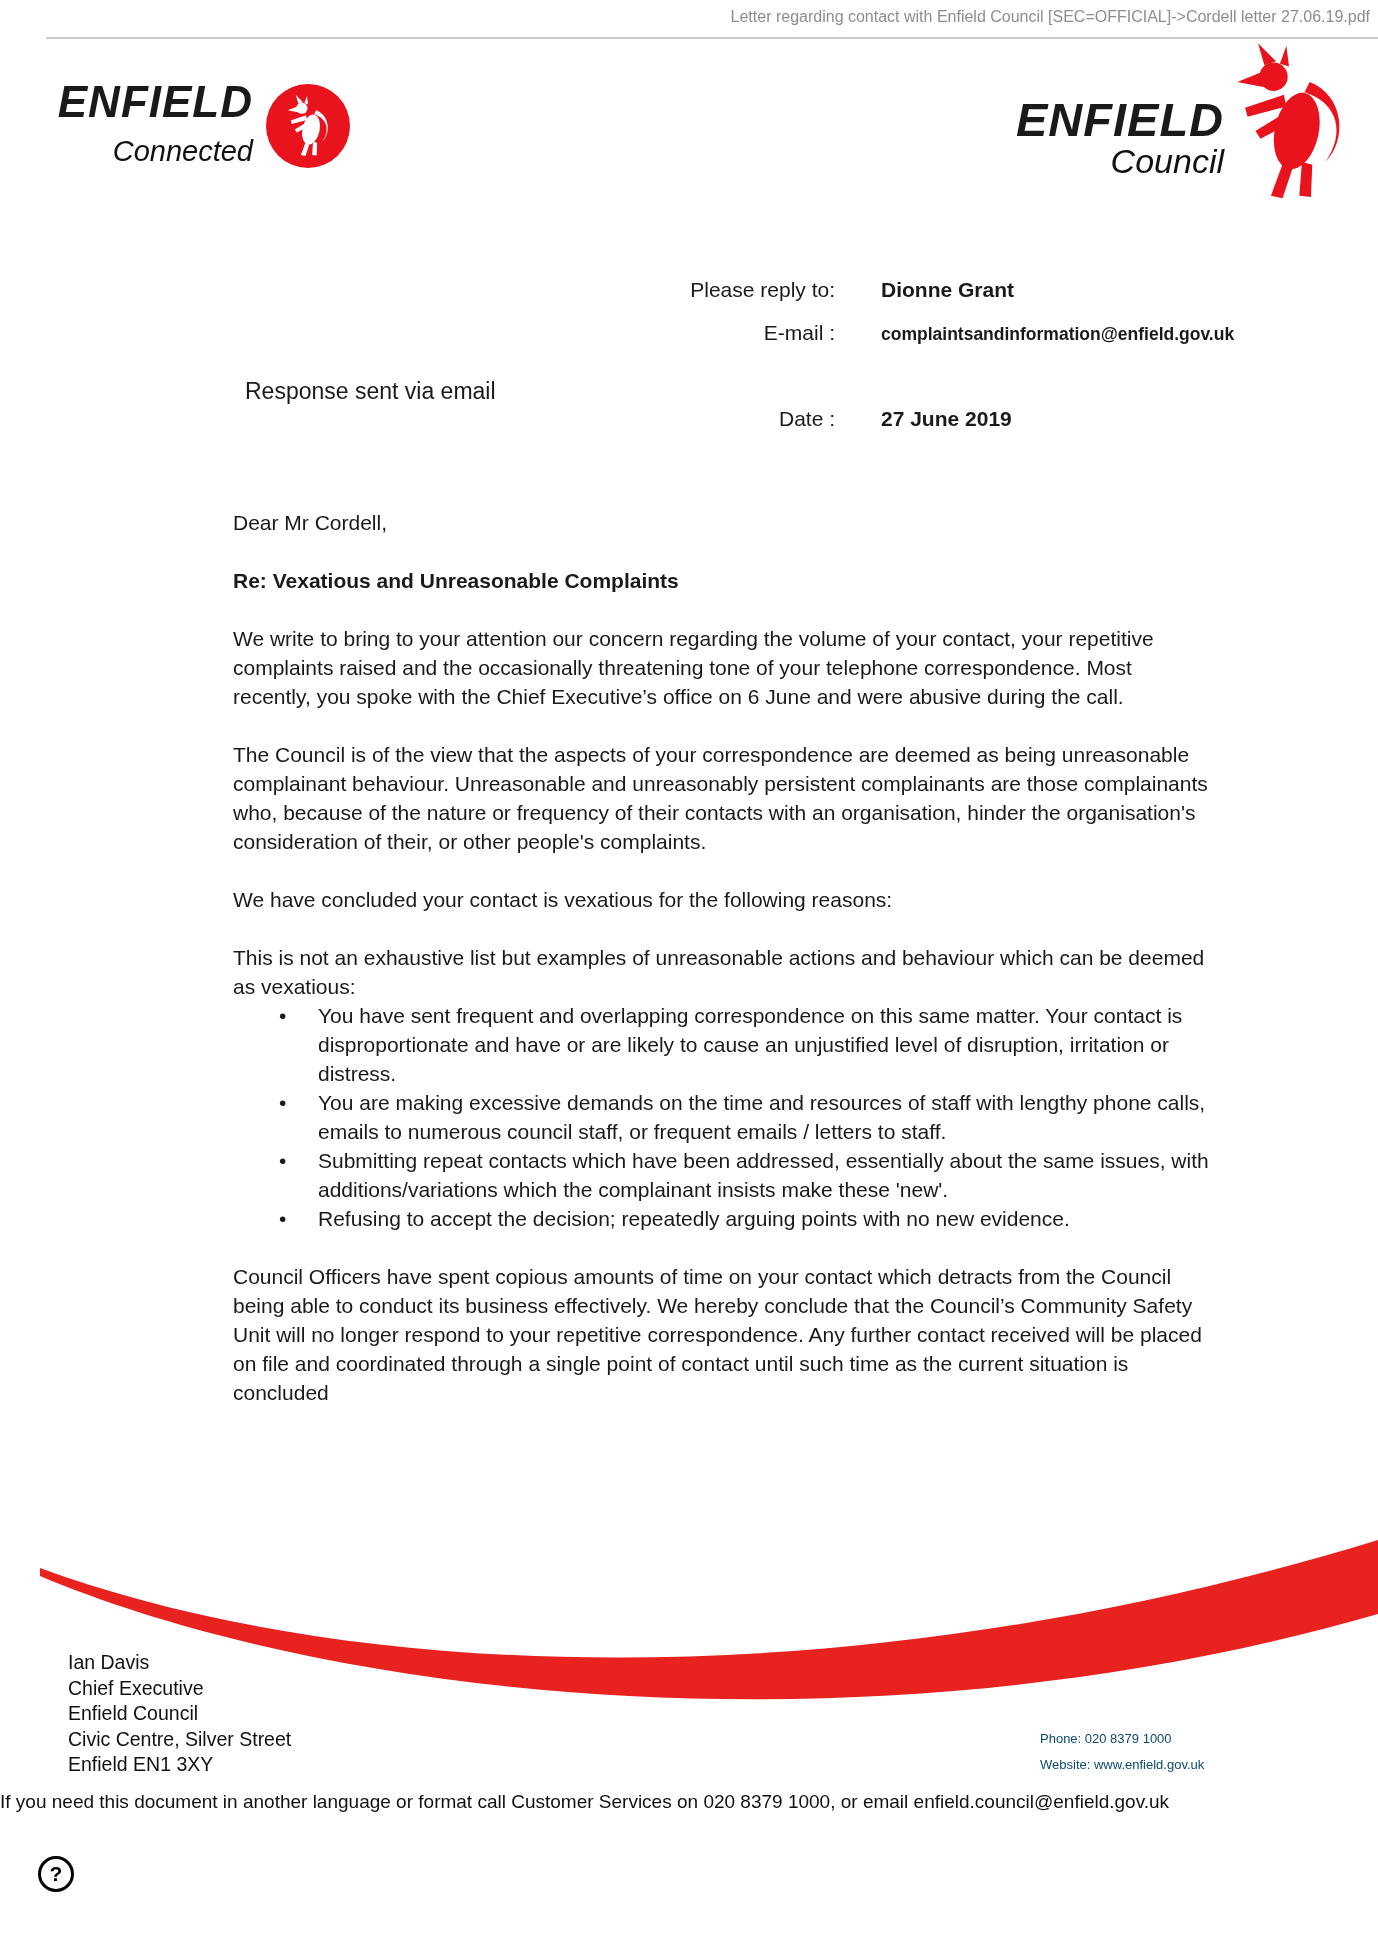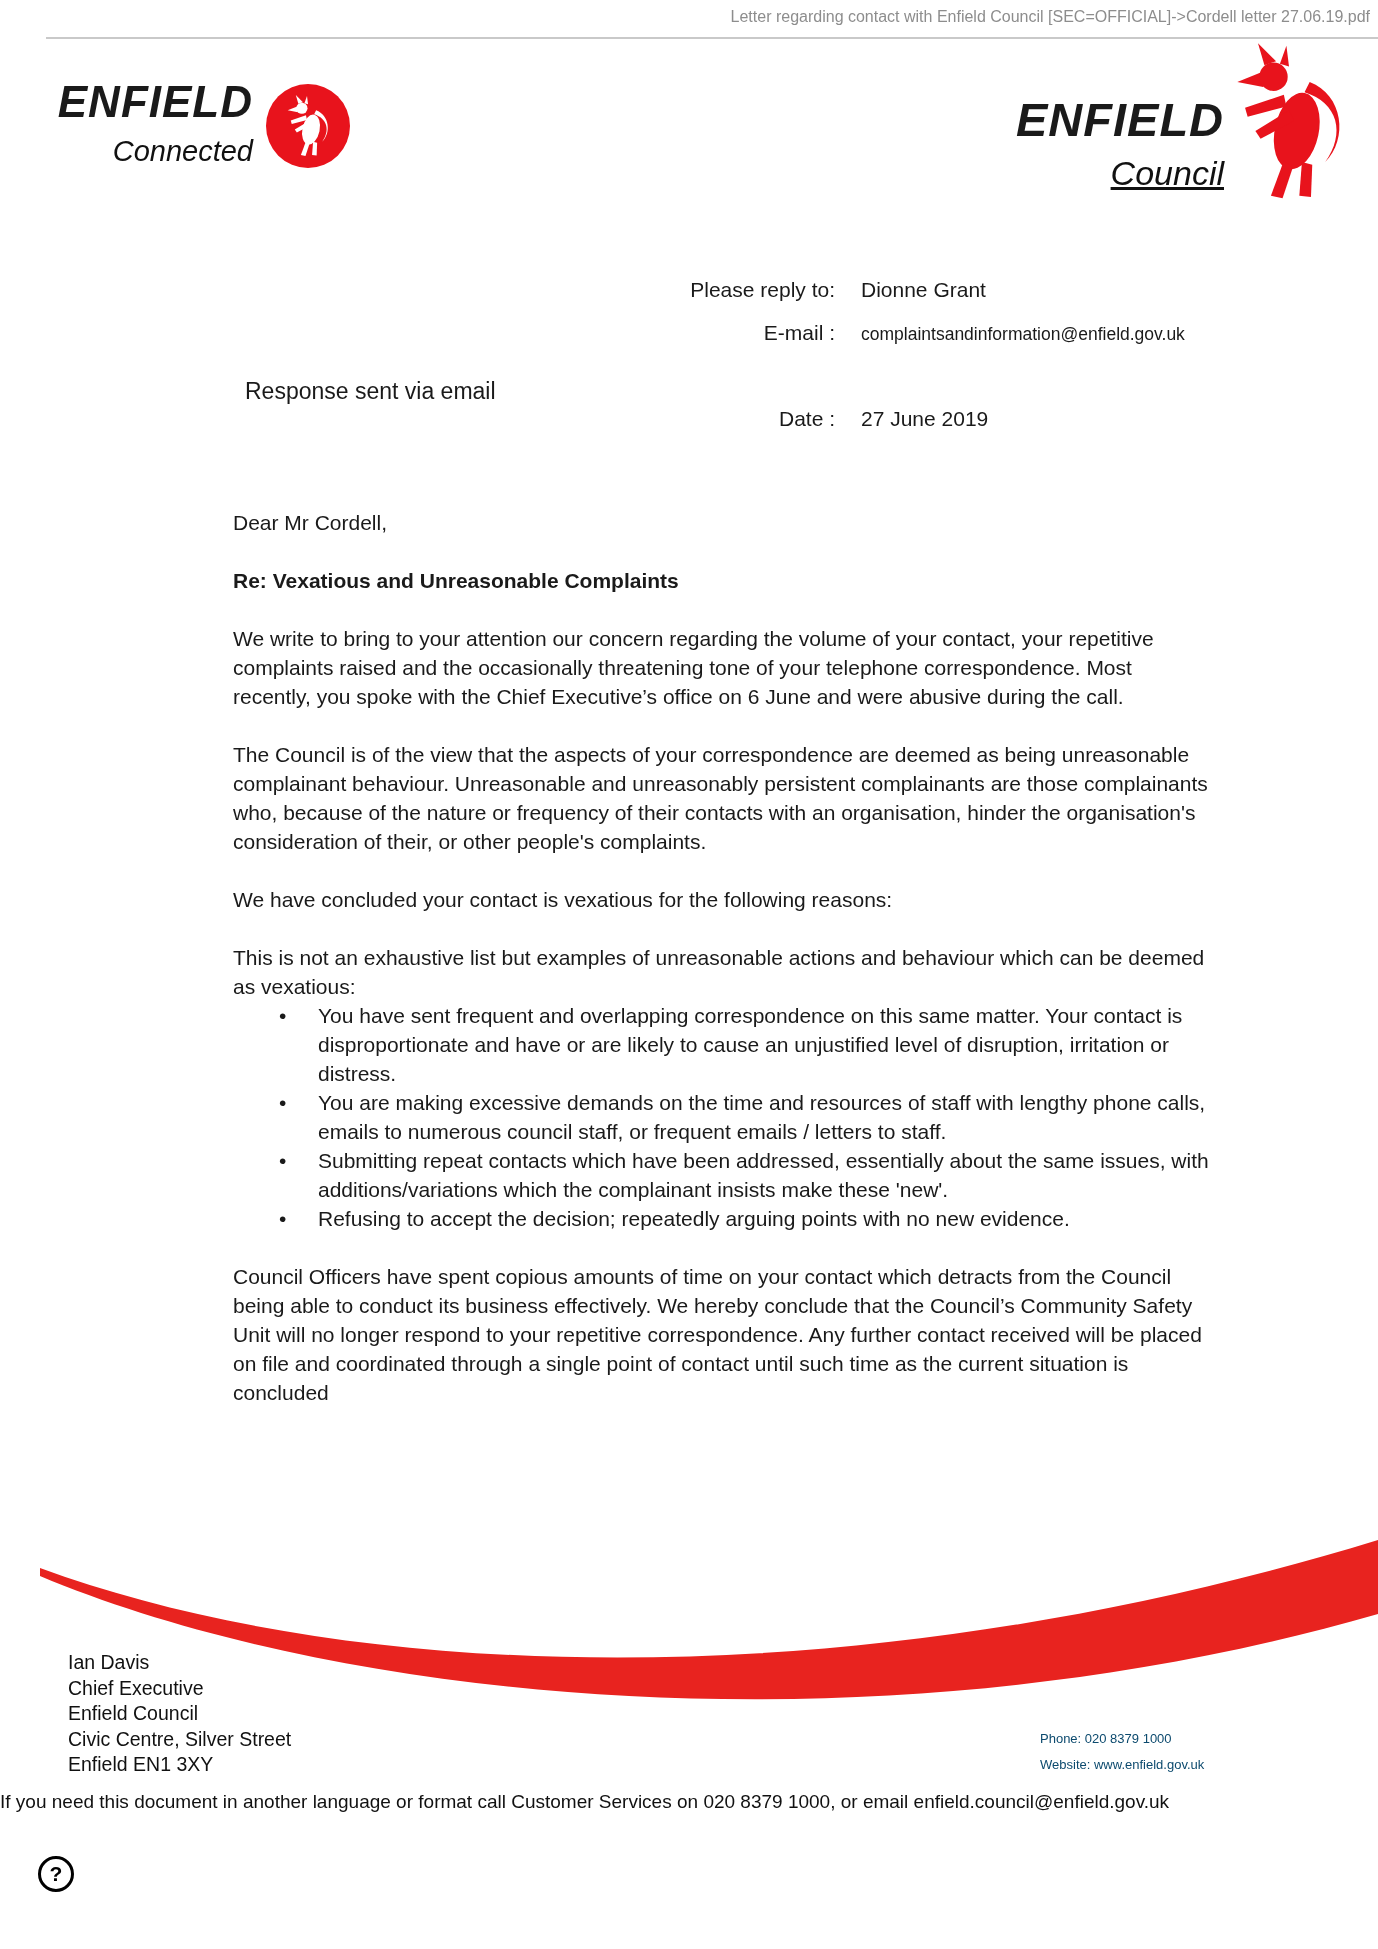--- a/index.html
+++ b/index.html
@@ -13,28 +13,28 @@
   
   .logo-left{position:absolute;left:48px;top:80px;width:205px;text-align:right;}
   .logo-left .big{font-size:44px;font-weight:800;font-style:italic;letter-spacing:1px;line-height:1;}
   .logo-left .sub{font-size:29px;font-style:italic;line-height:1.1;margin-top:12px;color:#111;}
   .logo-badge{position:absolute;left:266px;top:84px;width:84px;height:84px;border-radius:50%;
               display:flex;align-items:center;justify-content:center;}
   .logo-badge svg{width:52px;height:66px;}
 
   .logo-right{position:absolute;left:1016px;top:96px;width:208px;text-align:right;}
   .logo-right .big{font-size:47px;font-weight:800;font-style:italic;letter-spacing:1px;line-height:1;}
-  .logo-right .sub{font-size:34px;font-style:italic;line-height:1.1;margin-top:12px;color:#111;text-decoration:underline;}
+  .logo-right .sub{font-size:34px;font-style:italic;line-height:1.1;margin-top:0;color:#111;}
   .beast-right{position:absolute;left:1218px;top:38px;width:142px;height:168px;}
   .beast-right svg{width:100%;height:100%;}
 
   
   .meta-row{position:absolute;left:560px;width:800px;display:flex;gap:26px;}
   .meta-label{width:275px;text-align:right;font-size:21px;flex:0 0 275px;}
-  .meta-value{font-size:21px;white-space:nowrap;}
+  .meta-value{margin-left:20px;font-size:21px;white-space:nowrap;font-weight:bold;}
   .meta-value.small{font-size:17.5px;padding-top:3px;}
   .response-note{position:absolute;left:245px;top:378px;font-size:23px;}
 
   
   .letter-body{position:absolute;left:233px;top:492px;width:978px;font-size:21px;line-height:29px;}
   .letter-body p{margin:16px 0 29px 0;}
   .subject{font-weight:bold;}
   ul.vex{list-style:none;margin:0 0 29px 0;padding:0;}
   ul.vex li{position:relative;padding-left:85px;}
   ul.vex li::before{content:"\2022";position:absolute;left:46px;top:0;}

